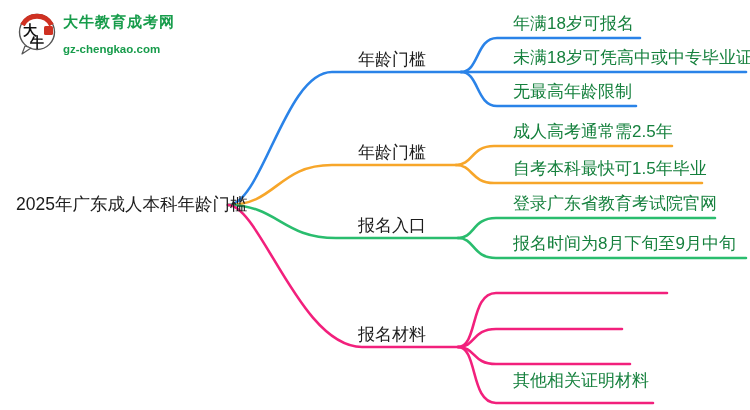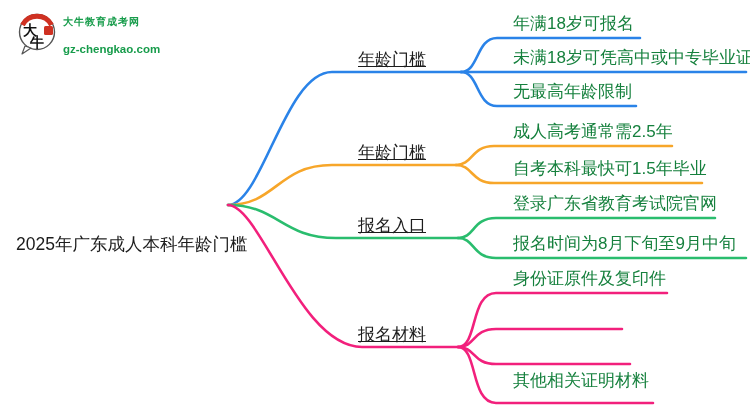--- a/index.html
+++ b/index.html
@@ -3,26 +3,26 @@
 <meta charset="utf-8">
 <style>
   html,body{margin:0;padding:0;background:#ffffff;}
   body{font-family:"Liberation Sans","DejaVu Sans",sans-serif;}
   .canvas{position:relative;width:750px;height:410px;background:#ffffff;overflow:hidden;}
   .connectors{position:absolute;left:0;top:0;width:750px;height:410px;}
 
   
   .logo{position:absolute;left:16px;top:12px;display:flex;align-items:center;gap:5px;}
   .logo-icon{width:42px;height:44px;flex:0 0 auto;}
-  .logo-title{font-size:10px;font-weight:bold;color:#179c4b;letter-spacing:1px;line-height:18px;}
+  .logo-title{font-size:15px;font-weight:bold;color:#179c4b;letter-spacing:1px;line-height:18px;}
   .logo-subtitle{font-size:11.5px;font-weight:bold;color:#179c4b;line-height:13px;margin-top:12px;}
 
   
-  .root-node{position:absolute;left:16px;top:192px;width:212px;font-size:17.5px;color:#1c1c1c;white-space:nowrap;margin-top:40px;}
-  .branch-label{position:absolute;left:358px;font-size:17px;color:#1c1c1c;white-space:nowrap;text-decoration:underline;}
+  .root-node{position:absolute;left:16px;top:192px;width:212px;font-size:17.5px;color:#1c1c1c;white-space:nowrap;}
+  .branch-label{position:absolute;left:358px;font-size:17px;color:#1c1c1c;white-space:nowrap;}
   .leaf-node{position:absolute;left:513px;font-size:17px;color:#15803d;white-space:nowrap;}
 </style>
 </head>
 <body>
 
 <div class="canvas">
 
   <svg class="connectors" viewBox="0 0 750 410" fill="none" stroke-linecap="round" stroke-width="2.6">
 
     <g stroke="#2a83e8">
@@ -78,16 +78,15 @@
   <div class="leaf-node" style="top:12px">年满18岁可报名</div>
   <div class="leaf-node" style="top:46px">未满18岁可凭高中或中专毕业证</div>
   <div class="leaf-node" style="top:80px">无最高年龄限制</div>
 
   <div class="leaf-node" style="top:120px">成人高考通常需2.5年</div>
   <div class="leaf-node" style="top:157px">自考本科最快可1.5年毕业</div>
 
   <div class="leaf-node" style="top:192px">登录广东省教育考试院官网</div>
   <div class="leaf-node" style="top:232px">报名时间为8月下旬至9月中旬</div>
 
-  <div class="leaf-node" style="top:267px">身份证原件及复印件</div>
   <div class="leaf-node" style="top:369px">其他相关证明材料</div>
 
 </div>
 
 </body></html>

